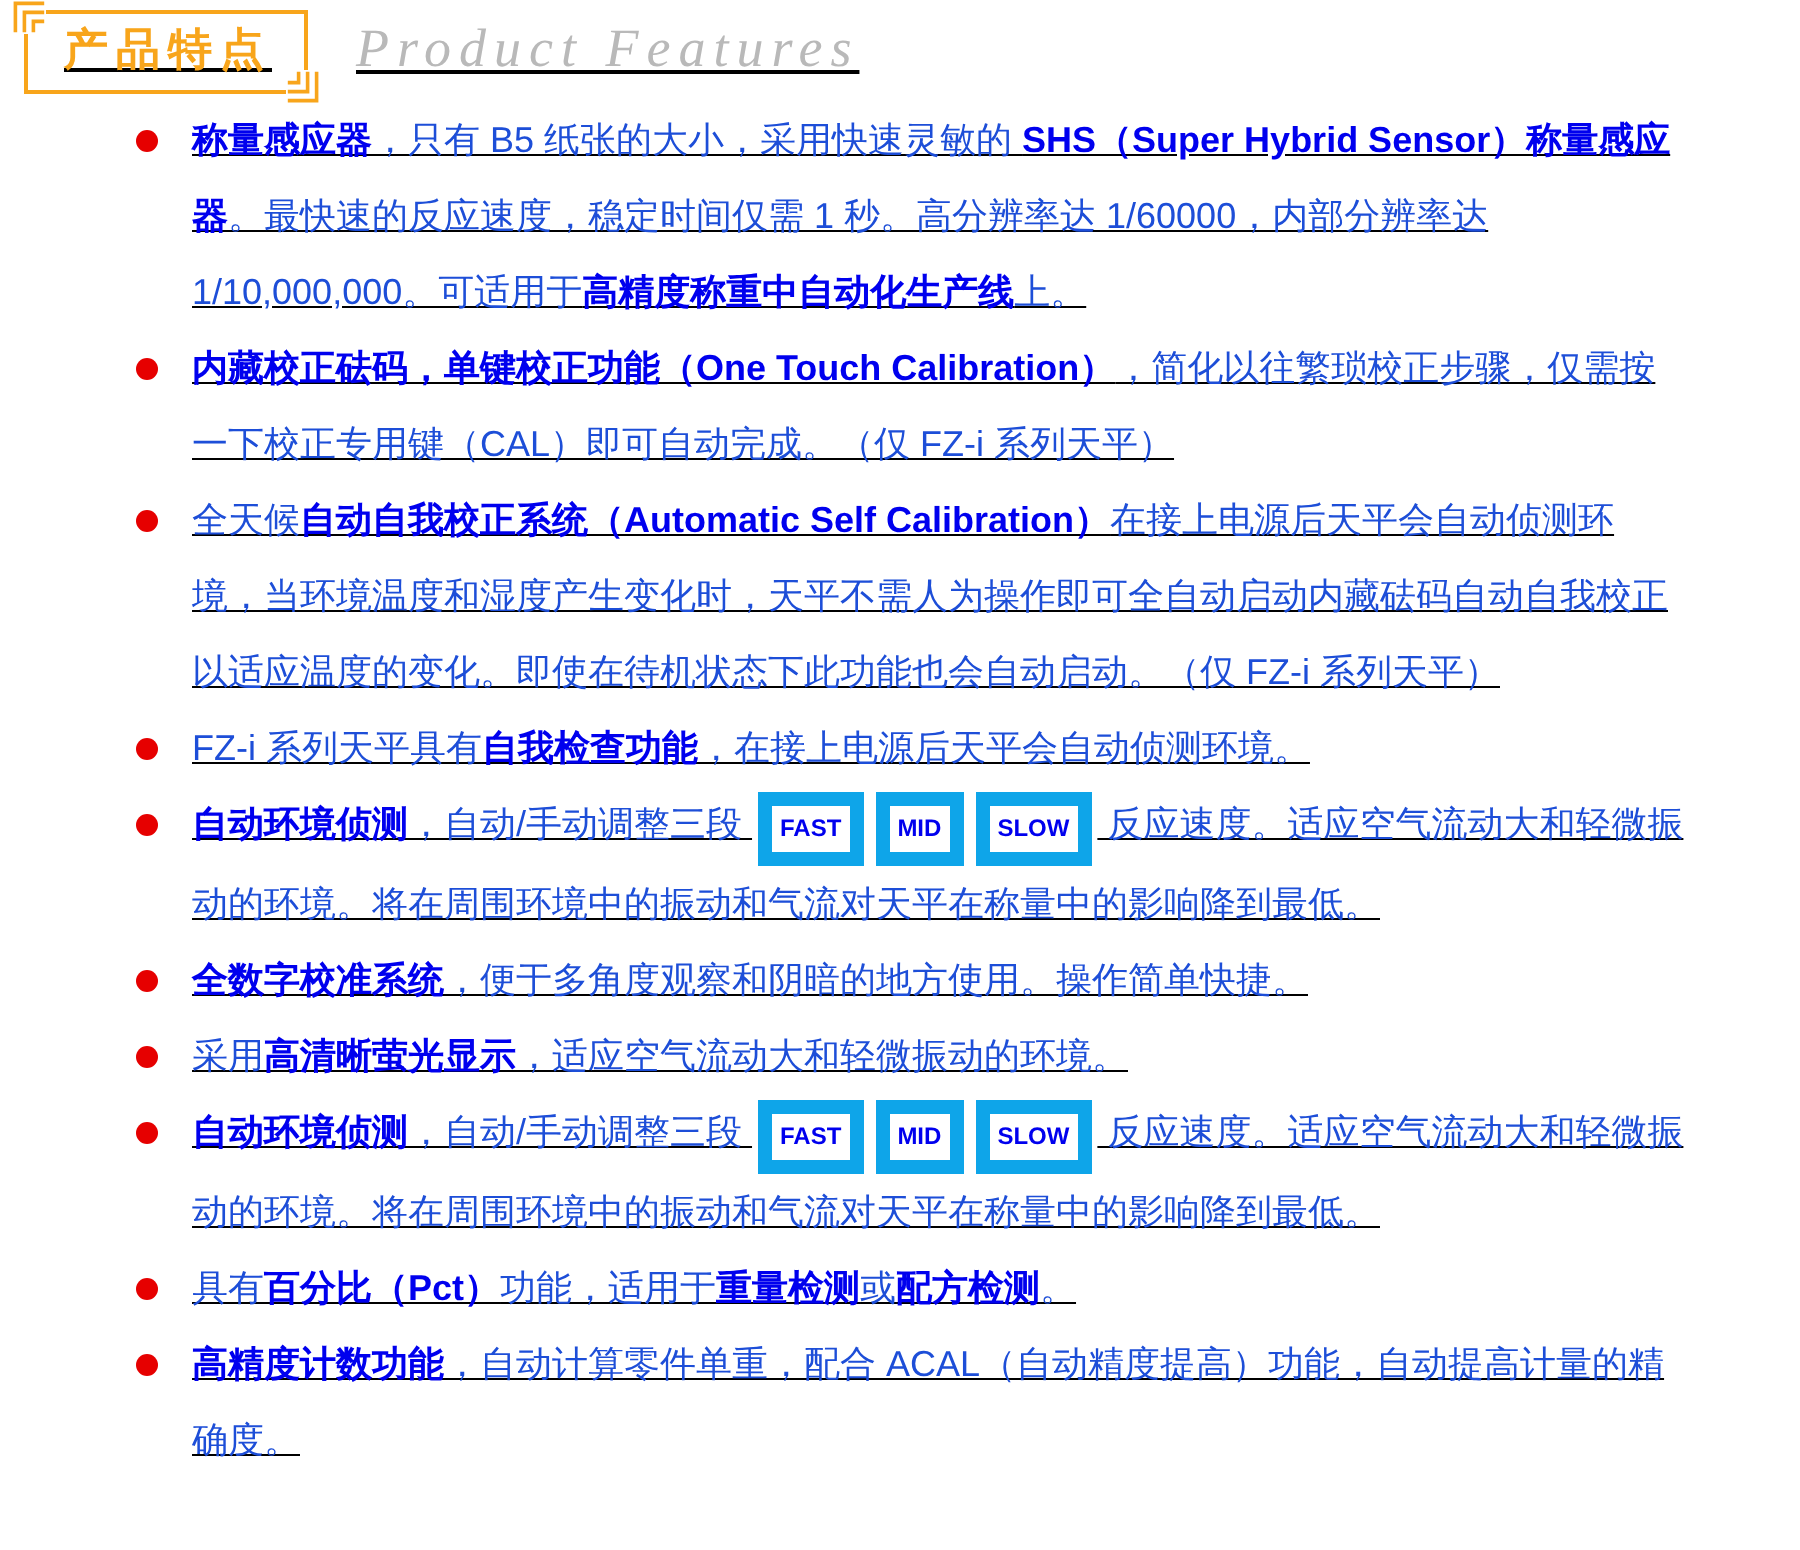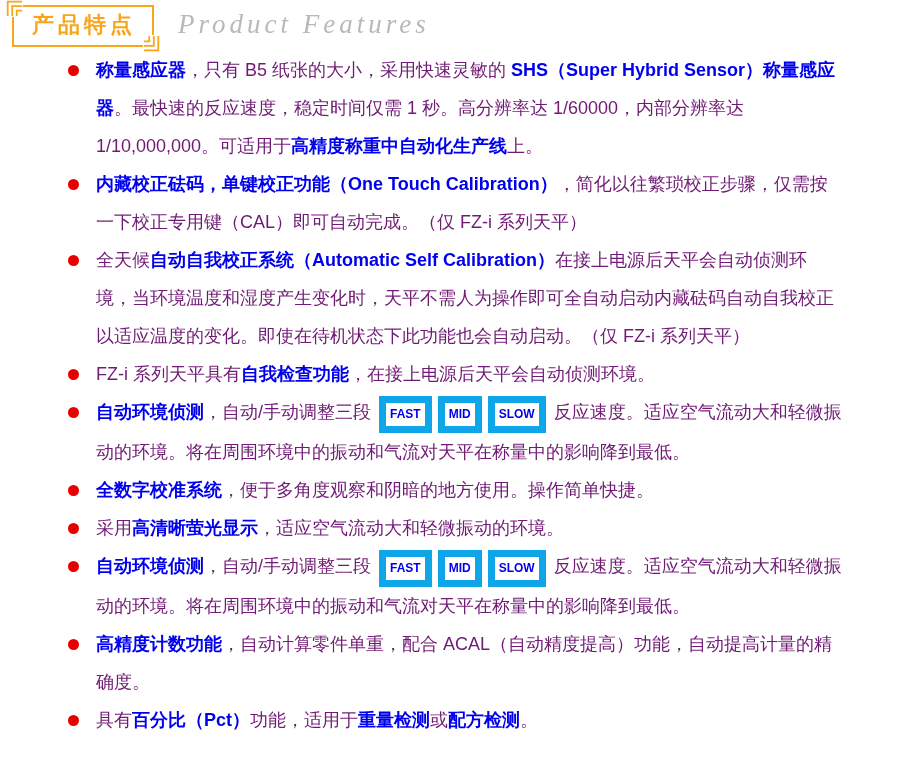--- a/index.html
+++ b/index.html
@@ -1,21 +1,21 @@
 <!DOCTYPE html>
 <html><head>
 <meta charset="utf-8">
 <style>
   html,body { margin:0; padding:0; }
   body {
     width:900px; height:775px; background:#ffffff; overflow:hidden;
     font-family:"Liberation Sans","DejaVu Sans",sans-serif;
     -webkit-font-smoothing:antialiased;
   }
-  .page { width:900px; height:577px; position:relative; }
+  .page { width:900px; height:577px; position:relative;text-decoration:underline; }
 
   
   .header { display:flex; align-items:flex-start; padding:5px 0 0 12px; height:42px; }
   .title-box {
     position:relative; display:inline-block;
     border:2px solid #F8A51B; color:#F8A51B;
     font-weight:bold; font-size:22px; letter-spacing:4px;
     padding:3px 16px 5px 18px; white-space:nowrap;
   }
   .spiral { position:absolute; width:18px; height:18px; background:#fff; }
@@ -32,21 +32,21 @@
   ul.features { list-style:none; margin:4px 0 0 0; padding:0 58px 0 96px; }
   li.feature {
     position:relative; font-size:18px; line-height:38px; color:#141414;
     margin:0;
   }
   li.feature::before {
     content:""; position:absolute; left:-28px; top:14px;
     width:11px; height:11px; border-radius:50%; background:#E60000;
   }
   .seg-blue  { color:#0000EE; font-weight:bold; }
-  .seg-black { color:#701a75;margin-top:47px; }
+  .seg-black { color:#1d4ed8;margin-top:47px; }
   .seg-boxed {
     color:#0000EE; font-weight:bold; border:7px solid #0ea5e9;
     padding:0 4px 1px 4px; margin:0 3px; font-size:12px;
     display:inline-block; line-height:22px; background:#fff;text-align:center;
   }
 </style>
 </head>
 <body>
 
 <div class="page">
@@ -70,17 +70,17 @@
 
   <ul class="features">
       <li class="feature"><span class="seg-blue">称量感应器</span><span class="seg-black">，只有 B5 纸张的大小，采用快速灵敏的 </span><span class="seg-blue">SHS（Super Hybrid Sensor）称量感应器</span><span class="seg-black">。最快速的反应速度，稳定时间仅需 1 秒。高分辨率达 1/60000，内部分辨率达 1/10,000,000。可适用于</span><span class="seg-blue">高精度称重中自动化生产线</span><span class="seg-black">上。</span></li>
       <li class="feature"><span class="seg-blue">内藏校正砝码，单键校正功能（One Touch Calibration）</span><span class="seg-black">，简化以往繁琐校正步骤，仅需按一下校正专用键（CAL）即可自动完成。（仅 FZ-i 系列天平）</span></li>
       <li class="feature"><span class="seg-black">全天候</span><span class="seg-blue">自动自我校正系统（Automatic Self Calibration）</span><span class="seg-black">在接上电源后天平会自动侦测环境，当环境温度和湿度产生变化时，天平不需人为操作即可全自动启动内藏砝码自动自我校正以适应温度的变化。即使在待机状态下此功能也会自动启动。（仅 FZ-i 系列天平）</span></li>
       <li class="feature"><span class="seg-black">FZ-i 系列天平具有</span><span class="seg-blue">自我检查功能</span><span class="seg-black">，在接上电源后天平会自动侦测环境。</span></li>
       <li class="feature"><span class="seg-blue">自动环境侦测</span><span class="seg-black">，自动/手动调整三段 </span><span class="seg-boxed">FAST</span><span class="seg-boxed">MID</span><span class="seg-boxed">SLOW</span><span class="seg-black"> 反应速度。适应空气流动大和轻微振动的环境。将在周围环境中的振动和气流对天平在称量中的影响降到最低。</span></li>
       <li class="feature"><span class="seg-blue">全数字校准系统</span><span class="seg-black">，便于多角度观察和阴暗的地方使用。操作简单快捷。</span></li>
       <li class="feature"><span class="seg-black">采用</span><span class="seg-blue">高清晰萤光显示</span><span class="seg-black">，适应空气流动大和轻微振动的环境。</span></li>
       <li class="feature"><span class="seg-blue">自动环境侦测</span><span class="seg-black">，自动/手动调整三段 </span><span class="seg-boxed">FAST</span><span class="seg-boxed">MID</span><span class="seg-boxed">SLOW</span><span class="seg-black"> 反应速度。适应空气流动大和轻微振动的环境。将在周围环境中的振动和气流对天平在称量中的影响降到最低。</span></li>
+      <li class="feature"><span class="seg-black">具有</span><span class="seg-blue">百分比（Pct）</span><span class="seg-black">功能，适用于</span><span class="seg-blue">重量检测</span><span class="seg-black">或</span><span class="seg-blue">配方检测</span><span class="seg-black">。</span></li>
       <li class="feature"><span class="seg-blue">高精度计数功能</span><span class="seg-black">，自动计算零件单重，配合 ACAL（自动精度提高）功能，自动提高计量的精确度。</span></li>
-      <li class="feature"><span class="seg-black">具有</span><span class="seg-blue">百分比（Pct）</span><span class="seg-black">功能，适用于</span><span class="seg-blue">重量检测</span><span class="seg-black">或</span><span class="seg-blue">配方检测</span><span class="seg-black">。</span></li>
     </ul>
 
 </div>
 
 </body></html>

